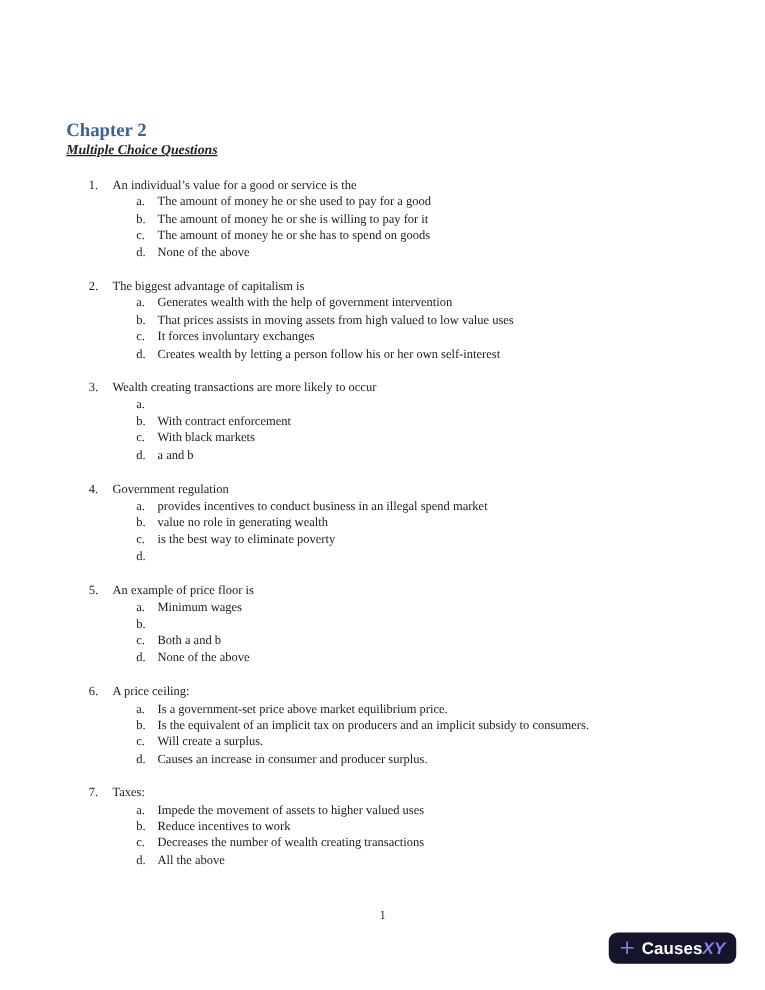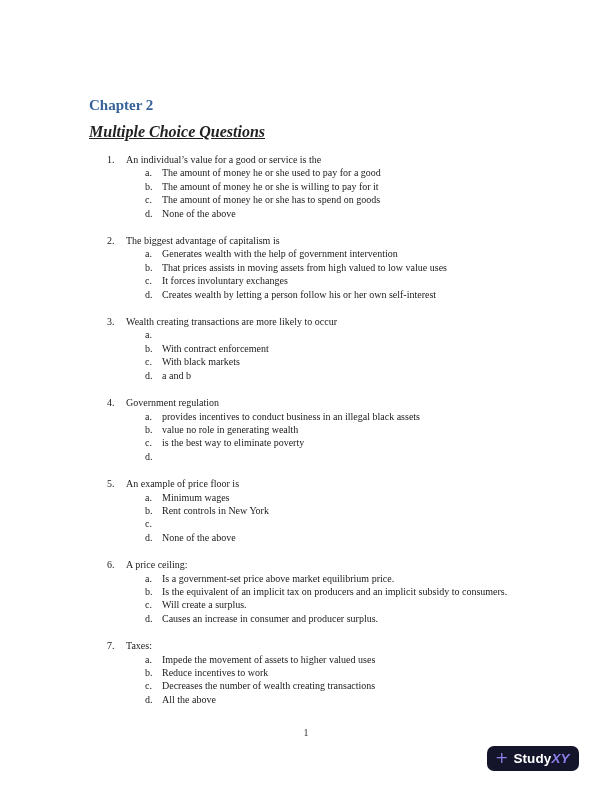--- a/index.html
+++ b/index.html
@@ -14,31 +14,30 @@
   .page {
     position: relative;
     width: 612px;
     height: 792px;
     background: #ffffff;
     font-family: "Liberation Serif", "DejaVu Serif", serif;
     color: var(--body-text);
     overflow: hidden;
   }
   .content {
-    padding: 96px 85px 0 89px;
+    padding: 96px 85px 0 53px;
   }
   .chapter-title {
     font-size: 15px;
     font-weight: bold;
     line-height: 18px;
     color: var(--heading-blue);
   }
   .section-title {
-    margin-top: 11px;
-    font-size: 16px;
+    font-size: 11px;
     line-height: 13px;
     font-style: italic;
     font-weight: bold;
     text-decoration: underline;
     color: #222222;
   }
   .questions {
     margin-top: 15px;
     font-size: 10px;
     line-height: 13.4px;
@@ -168,21 +167,21 @@
             <span class="opt-text">a and b</span>
           </div>
         </div>
         <div class="question">
           <div class="q-line">
             <span class="q-num">4.</span>
             <span class="q-text">Government regulation</span>
           </div>
           <div class="opt">
             <span class="opt-letter">a.</span>
-            <span class="opt-text">provides incentives to conduct business in an illegal black assets</span>
+            <span class="opt-text">provides incentives to conduct business in an illegal spend market</span>
           </div>
           <div class="opt">
             <span class="opt-letter">b.</span>
             <span class="opt-text">value no role in generating wealth</span>
           </div>
           <div class="opt">
             <span class="opt-letter">c.</span>
             <span class="opt-text">is the best way to eliminate poverty</span>
           </div>
           <div class="opt">
@@ -193,24 +192,24 @@
           <div class="q-line">
             <span class="q-num">5.</span>
             <span class="q-text">An example of price floor is</span>
           </div>
           <div class="opt">
             <span class="opt-letter">a.</span>
             <span class="opt-text">Minimum wages</span>
           </div>
           <div class="opt">
             <span class="opt-letter">b.</span>
-            <span class="opt-text">Rent controls in New York</span>
-          </div>
-          <div class="opt">
-            <span class="opt-letter">c.</span>
+          </div>
+          <div class="opt">
+            <span class="opt-letter">c.</span>
+            <span class="opt-text">Both a and b</span>
           </div>
           <div class="opt">
             <span class="opt-letter">d.</span>
             <span class="opt-text">None of the above</span>
           </div>
         </div>
         <div class="question">
           <div class="q-line">
             <span class="q-num">6.</span>
             <span class="q-text">A price ceiling:</span>
@@ -254,15 +253,15 @@
             <span class="opt-text">All the above</span>
           </div>
         </div>
       </div>
   </div>
 
   <div class="page-number">1</div>
 
   <div class="brand-badge">
     <span class="plus-glyph">+</span>
-    <span class="brand-name"><span>Study</span><span class="brand-accent">XY</span></span>
+    <span class="brand-name"><span>Causes</span><span class="brand-accent">XY</span></span>
   </div>
 </div>
 
 </body></html>

